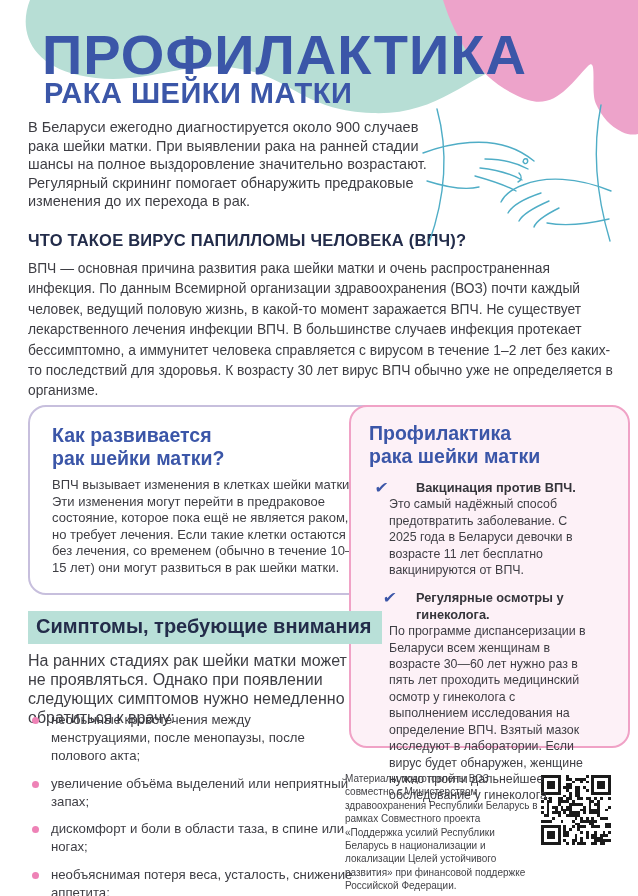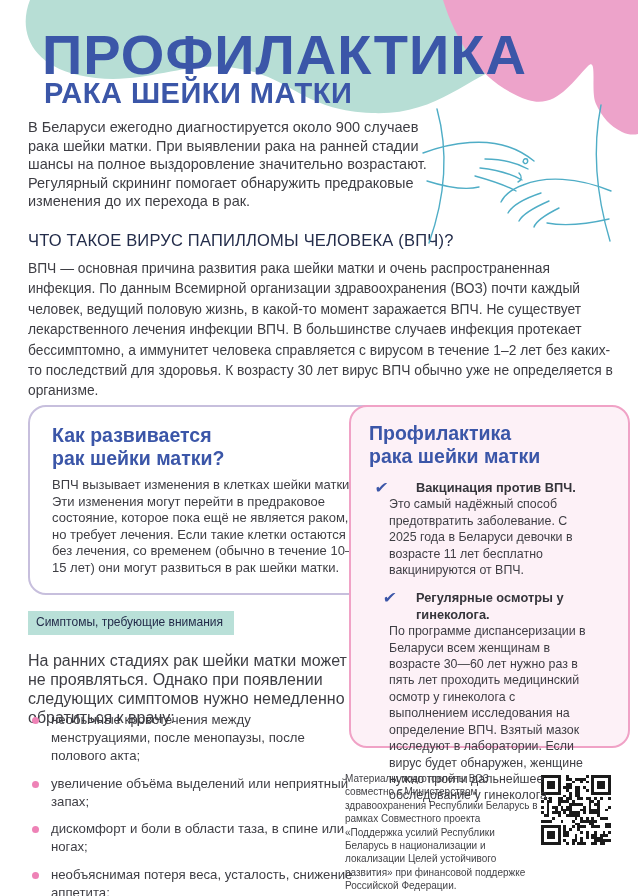--- a/index.html
+++ b/index.html
@@ -36,21 +36,21 @@
     position:absolute;left:44px;top:77px;z-index:2;
     font-size:29px;font-weight:bold;letter-spacing:.5px;
     color:var(--title_blue,#3b56a8);
   }
   .intro{
     position:absolute;left:28px;top:118px;width:400px;z-index:2;
     font-size:14.5px;line-height:18.6px;
   }
   .hpv-heading{
     position:absolute;left:28px;top:231px;width:560px;
-    font-size:16.5px;font-weight:normal;letter-spacing:.2px;
+    font-size:16.5px;font-weight:bold;letter-spacing:.2px;
     color:var(--dark_navy,#232c4a);
   }
   .hpv-p1{position:absolute;left:28px;top:259px;width:590px;font-size:13.8px;line-height:20.4px;}
   .hpv-p2{position:absolute;left:28px;top:369px;width:590px;font-size:13.8px;line-height:20.4px;}
 
   .dev-box{
     position:absolute;left:28px;top:405px;width:354px;height:190px;
     background:#fff;border:2px solid var(--lavender_border,#c7bfdd);border-radius:18px;
     padding:17px 22px;z-index:2;
   }
@@ -76,21 +76,21 @@
     font-size:16px;font-weight:bold;line-height:16px;transform:skewX(-8deg);
   }
   .prev-item .txt{flex:1;}
   .prev-item .txt b{display:block;font-size:12.8px;line-height:16.4px;color:#35353b;margin-left:27px;}
   .prev-item .txt span{display:block;font-size:12.4px;line-height:16.4px;}
 
   .symptoms-heading{
     position:absolute;left:28px;top:611px;z-index:2;
     display:inline-block;background:var(--mint_highlight,#b9e0d8);
     padding:4px 11px 6px 8px;
-    font-size:12px;font-weight:normal;color:var(--dark_navy,#232c4a);
+    font-size:20px;font-weight:bold;color:var(--dark_navy,#232c4a);
   }
   .symptoms-lead{position:absolute;left:28px;top:651px;width:322px;font-size:16px;line-height:19px;}
   .symptoms-list{position:absolute;left:28px;top:711px;width:325px;list-style:none;}
   .symptoms-list li{
     position:relative;padding-left:23px;margin-bottom:9.5px;
     font-size:13.2px;line-height:18px;
   }
   .symptoms-list li .dot{
     position:absolute;left:4px;top:6px;width:7px;height:7px;border-radius:50%;
     background:var(--bullet_pink,#ee82b6);

